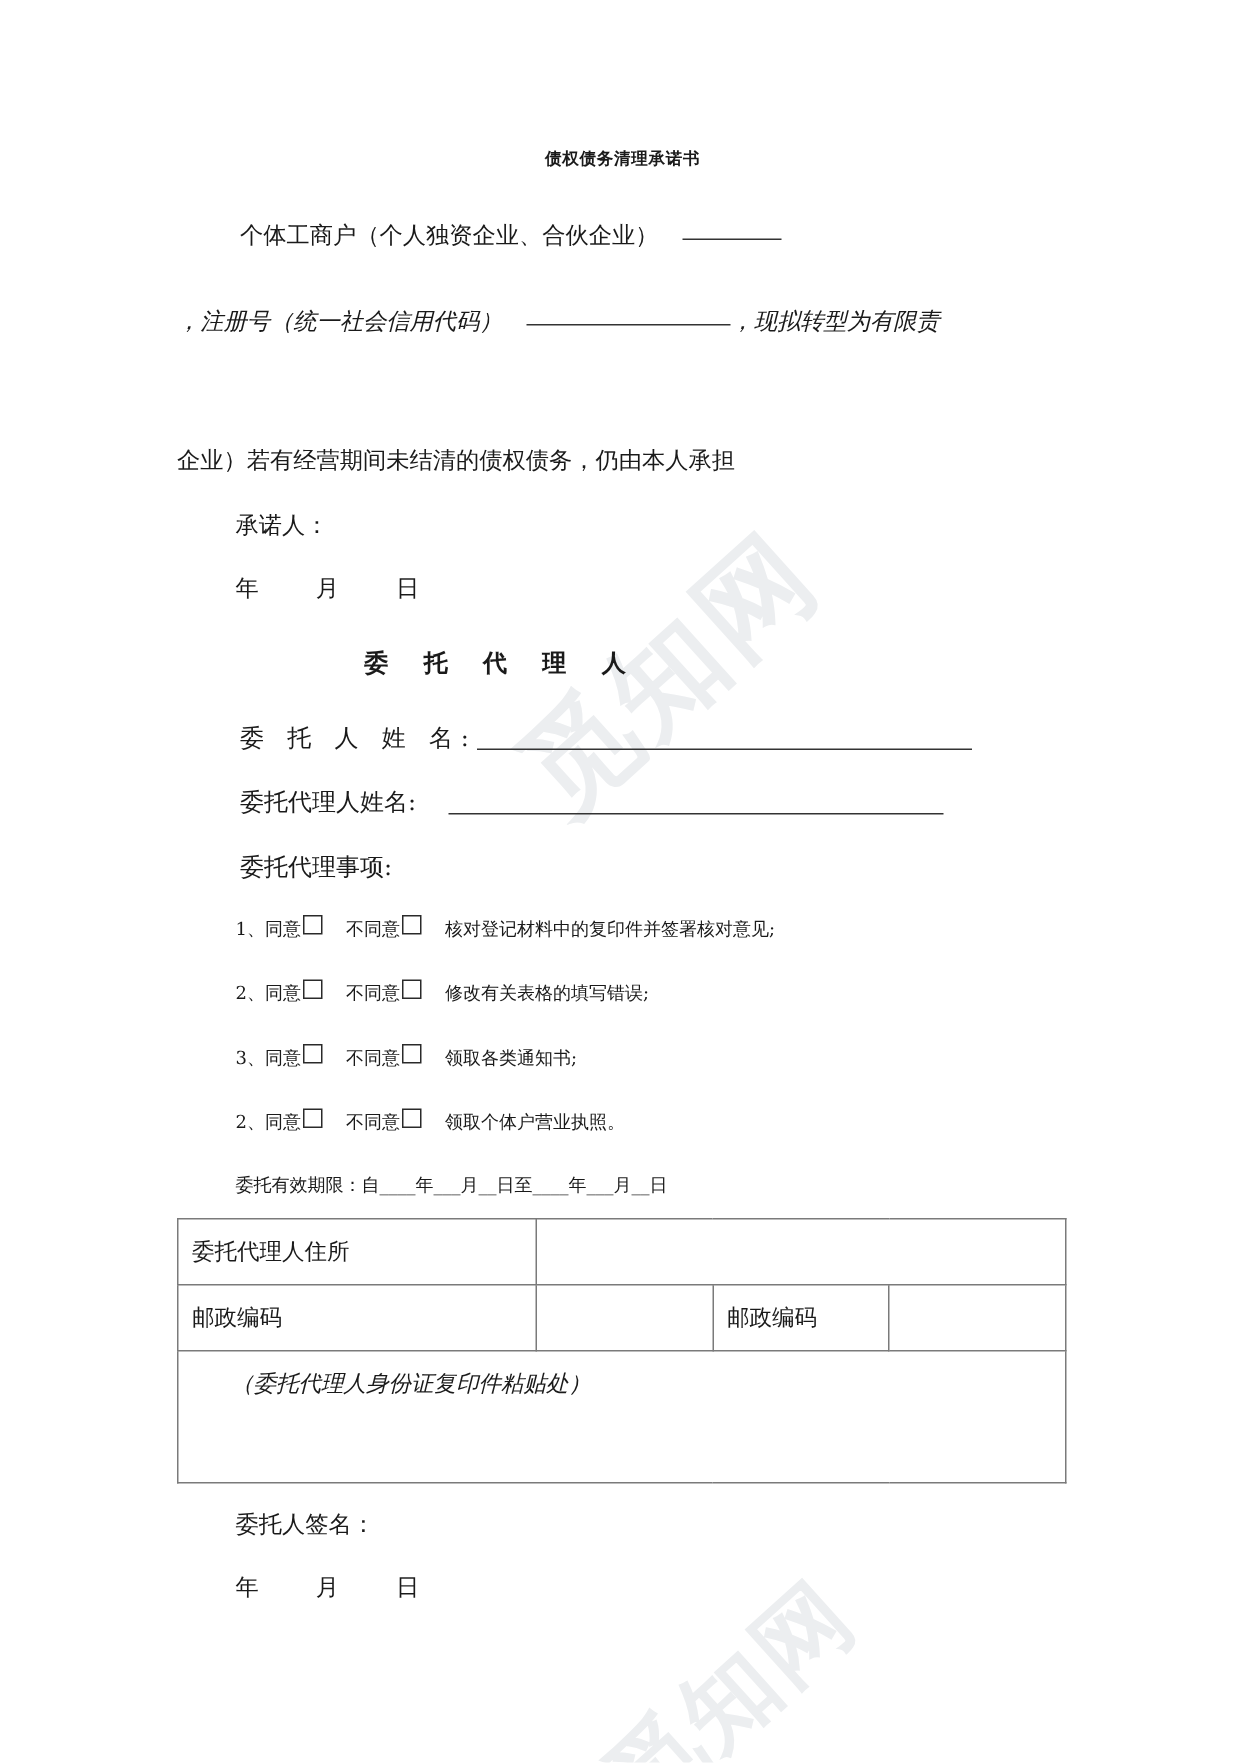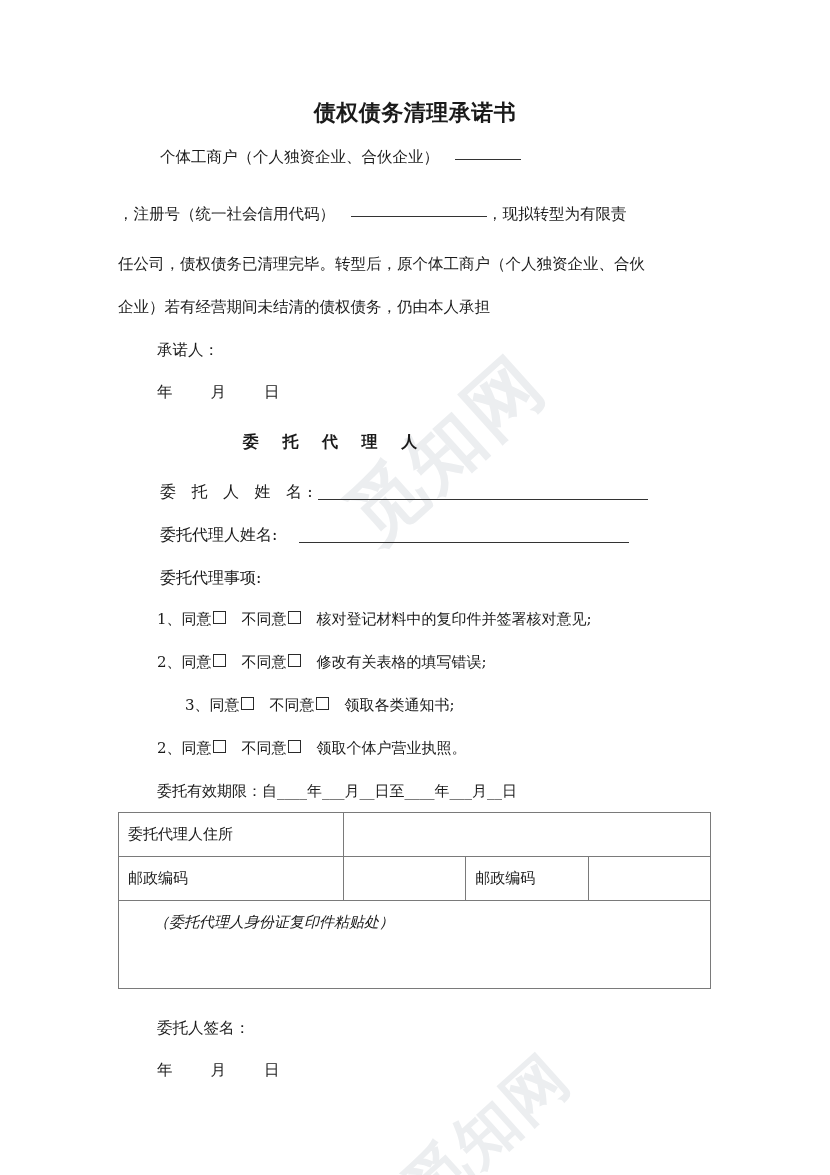--- a/index.html
+++ b/index.html
@@ -42,21 +42,21 @@
     inset: 0;
     z-index: 2;
   }
 
   .doc-title {
     position: absolute;
     top: 98px;
     left: 0;
     width: 830px;
     text-align: center;
-    font-size: 22px;
+    font-size: 11px;
     font-weight: 700;
     letter-spacing: 0.5px;
     font-family: "DejaVu Sans", "Liberation Sans", sans-serif;
   }
 
   .para {
     position: absolute;
     font-size: 15.5px;
     line-height: 1;
     white-space: nowrap;
@@ -91,21 +91,21 @@
   .field-label-spaced { letter-spacing: 5.2px; }
   .field-line {
     display: inline-block;
     border-bottom: 1.4px solid #333;
     height: 1em;
     vertical-align: -3px;
   }
 
   .item {
     position: absolute;
-    font-size: 15px;
+    font-size: 12px;
     white-space: nowrap;
   }
   .cb {
     display: inline-block;
     width: 11px;
     height: 11px;
     border: 1.3px solid #2a2a2a;
     vertical-align: 0px;
     margin-left: 1px;
   }
@@ -117,59 +117,57 @@
     position: absolute;
     left: 118px;
     top: 812px;
     width: 593px;
     border-collapse: collapse;
     table-layout: fixed;
   }
   #info-table td {
     border: 1.3px solid #7a7a7a;
     font-size: 15px;
-    padding: 0 0 0 9px;
+    padding: 0 14px 0 9px;
     vertical-align: middle;
     font-family: "DejaVu Serif", "Liberation Serif", serif;
   }
   .r1 { height: 44px; }
   .r2 { height: 44px; }
   .r3 { height: 75px; vertical-align: top !important; padding-top: 12px !important; }
   .r3 span { padding-left: 26px; font-style: italic; }
 
   .sig {
     position: absolute;
     font-size: 15.5px;
     white-space: nowrap;
-    margin-top: 12px;
   }
   .date-line { letter-spacing: 0; }
   .date-gap { display: inline-block; width: 38px; }
 </style>
 </head>
 <body>
 
 <div id="watermark-layer">
   <div class="wm wm-a" style="left:330px; top:400px;">觅知网</div>
   <div class="wm wm-b" style="left:390px; top:1090px;">觅知网</div>
 </div>
 
 <div id="page">
 
   <div class="doc-title">债权债务清理承诺书</div>
 
   <div class="para" style="left:160px; top:150px;">
     <span>个体工商户（个人独资企业、合伙企业）</span><span class="gap-sm"></span><span class="ul ul-short"></span>
   </div>
 
-  <div class="para" style="left:118px; top:207px;">
+  <div class="para" style="left:118px; top:207px;font-style:italic;">
     <span>，注册号（统一社会信用代码）</span><span class="gap-sm"></span><span class="ul ul-mid"></span><span>，现拟转型为有限责</span>
   </div>
 
-  <div class="para" style="left:118px; top:257px;">任公司，债权债务已清理完毕。转型后，原个体工商户（个人独资企业、合伙</div>
 
   <div class="para" style="left:118px; top:300px;">企业）若有经营期间未结清的债权债务，仍由本人承担</div>
 
   <div class="para" style="left:157px; top:343px;">承诺人：</div>
 
   <div class="para" style="left:157px; top:385px;">
     <span>年</span><span class="date-gap"></span><span>月</span><span class="date-gap"></span><span>日</span>
   </div>
 
   <div class="section-title">委 托 代 理 人</div>
@@ -185,21 +183,21 @@
   <div class="field-row" style="left:160px; top:568px;">委托代理事项:</div>
 
   <div class="item" style="left:157px; top:610px;">
     <span>1、</span><span>同意</span><span class="cb"></span><span class="gap-sm"></span><span>不同意</span><span class="cb"></span><span class="gap-sm"></span><span>核对登记材料中的复印件并签署核对意见;</span>
   </div>
 
   <div class="item" style="left:157px; top:653px;">
     <span>2、</span><span>同意</span><span class="cb"></span><span class="gap-sm"></span><span>不同意</span><span class="cb"></span><span class="gap-sm"></span><span>修改有关表格的填写错误;</span>
   </div>
 
-  <div class="item" style="left:157px; top:696px;margin-left:28px;">
+  <div class="item" style="left:157px; top:696px;">
     <span>3、</span><span>同意</span><span class="cb"></span><span class="gap-sm"></span><span>不同意</span><span class="cb"></span><span class="gap-sm"></span><span>领取各类通知书;</span>
   </div>
 
   <div class="item" style="left:157px; top:739px;">
     <span>2、</span><span>同意</span><span class="cb"></span><span class="gap-sm"></span><span>不同意</span><span class="cb"></span><span class="gap-sm"></span><span>领取个体户营业执照。</span>
   </div>
 
   <div class="item" style="left:157px; top:782px;text-align:center;">委托有效期限：自____年___月__日至____年___月__日</div>
 
   <table id="info-table">

